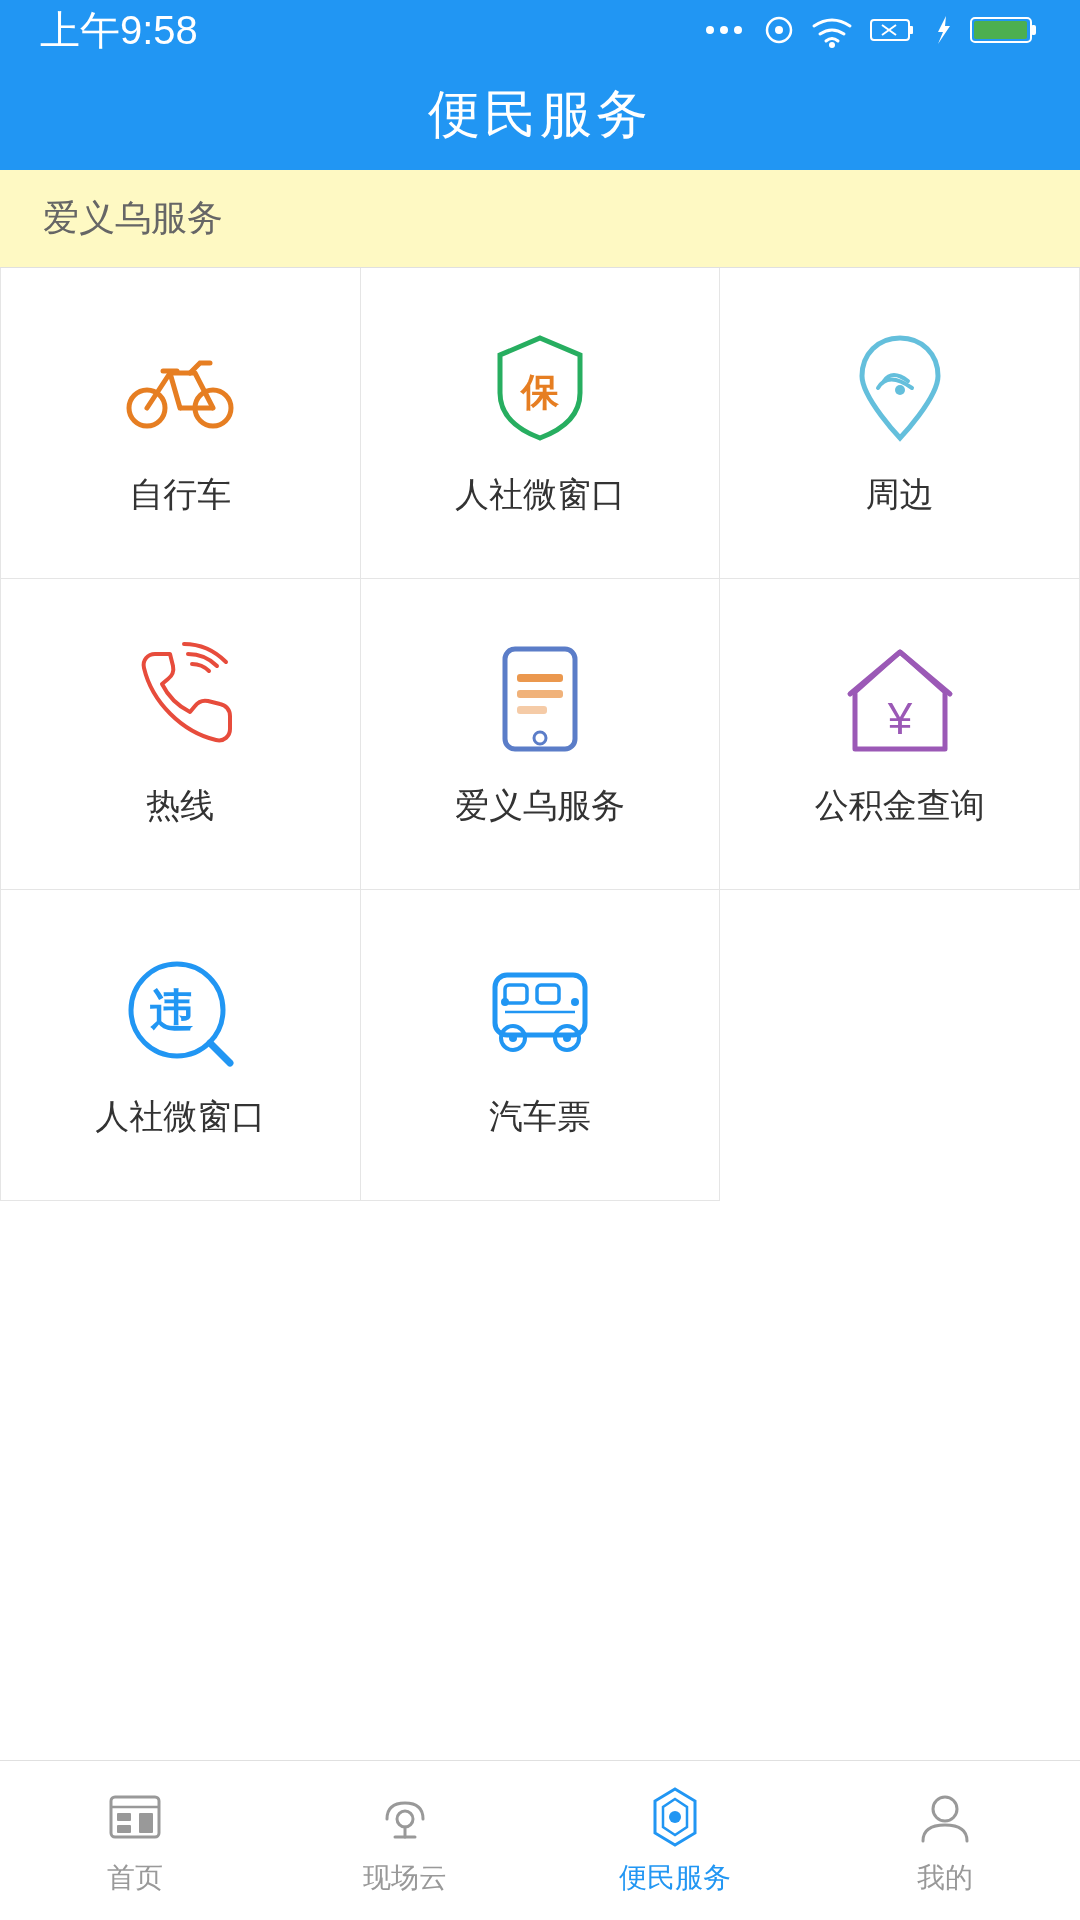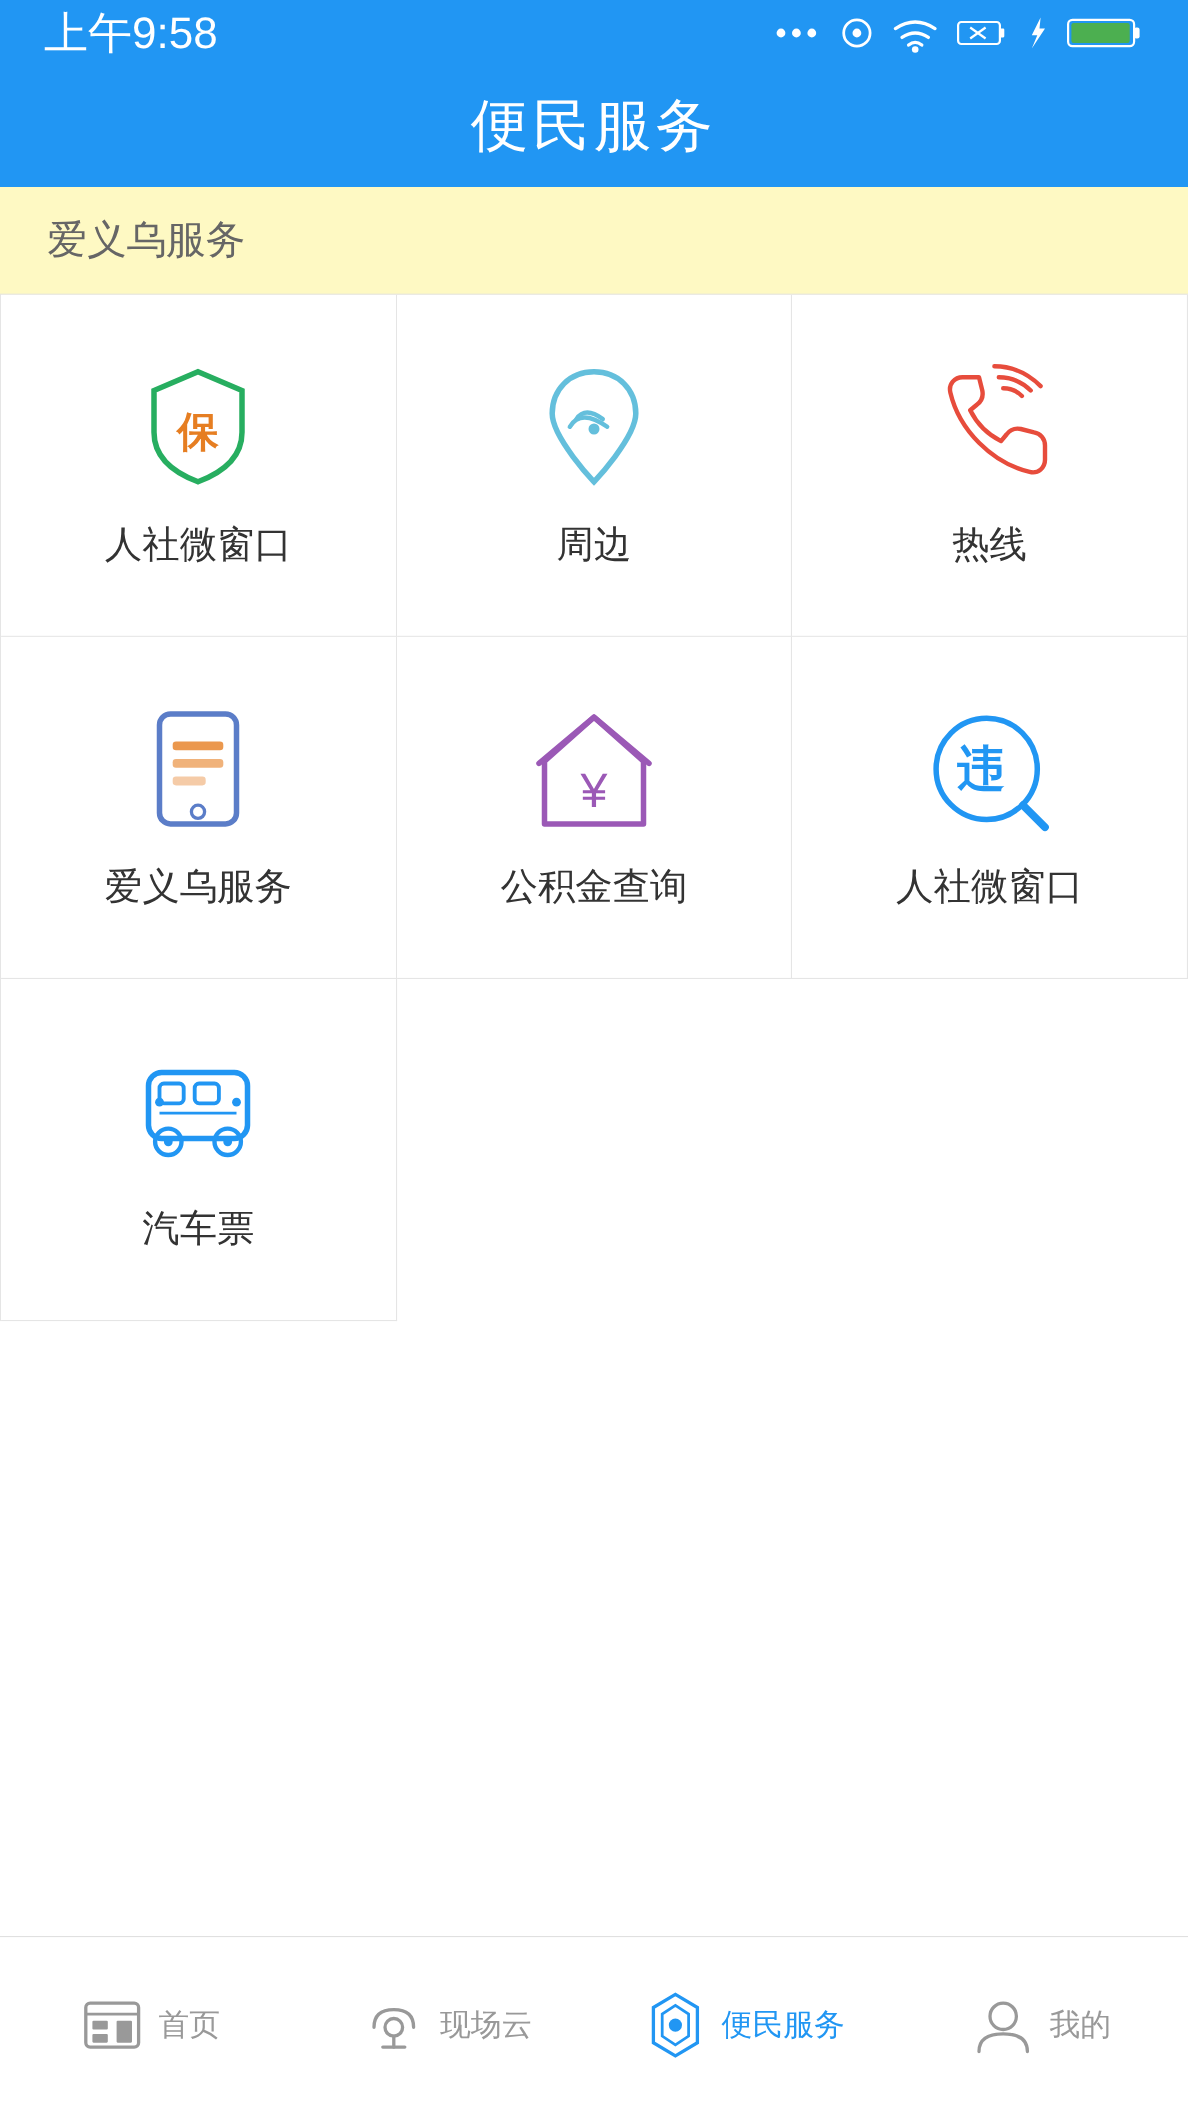--- a/index.html
+++ b/index.html
@@ -98,21 +98,21 @@
       width: 1080px;
       height: 160px;
       background: #fff;
       border-top: 1px solid #e0e0e0;
       display: flex;
       align-items: center;
     }
     .tab-item {
       flex: 1;
       display: flex;
-      flex-direction: row;
+      flex-direction: column;
       align-items: center;
       justify-content: center;
       gap: 10px;
       cursor: pointer;
     }
     .tab-label {
       font-size: 28px;
       color: #999;
     }
     .tab-label.active { color: #2196F3; }
@@ -172,20 +172,38 @@
 </div>
 
 <div class="header">
   <span class="header-title">便民服务</span>
 </div>
 
 <div class="section-label">爱义乌服务</div>
 
 <div class="grid-container">
 
+  <div class="grid-item">
+    <div class="grid-icon">
+      <svg width="110" height="90" viewBox="0 0 110 90">
+
+        <circle cx="22" cy="65" r="18" stroke="#E67E22" stroke-width="5" fill="none"></circle>
+        <circle cx="88" cy="65" r="18" stroke="#E67E22" stroke-width="5" fill="none"></circle>
+
+        <path d="M22 65 L45 30 L70 30 L88 65" stroke="#E67E22" stroke-width="5" fill="none" stroke-linecap="round" stroke-linejoin="round"></path>
+        <path d="M45 30 L55 65" stroke="#E67E22" stroke-width="5" fill="none" stroke-linecap="round"></path>
+        <path d="M55 65 L88 65" stroke="#E67E22" stroke-width="5" fill="none"></path>
+
+        <path d="M65 30 L75 20 L85 20" stroke="#E67E22" stroke-width="5" fill="none" stroke-linecap="round"></path>
+
+        <path d="M38 28 L52 28" stroke="#E67E22" stroke-width="5" fill="none" stroke-linecap="round"></path>
+      </svg>
+    </div>
+    <span class="grid-label">自行车</span>
+  </div>
 
   <div class="grid-item">
     <div class="grid-icon">
       <svg width="100" height="110" viewBox="0 0 100 110">
         <path d="M50 5 L90 22 L90 60 Q90 90 50 105 Q10 90 10 60 L10 22 Z" stroke="#27AE60" stroke-width="5" fill="none"></path>
         <text x="50" y="72" text-anchor="middle" font-size="38" fill="#E67E22" font-weight="bold" font-family="PingFang SC, sans-serif">保</text>
       </svg>
     </div>
     <span class="grid-label">人社微窗口</span>
   </div>

